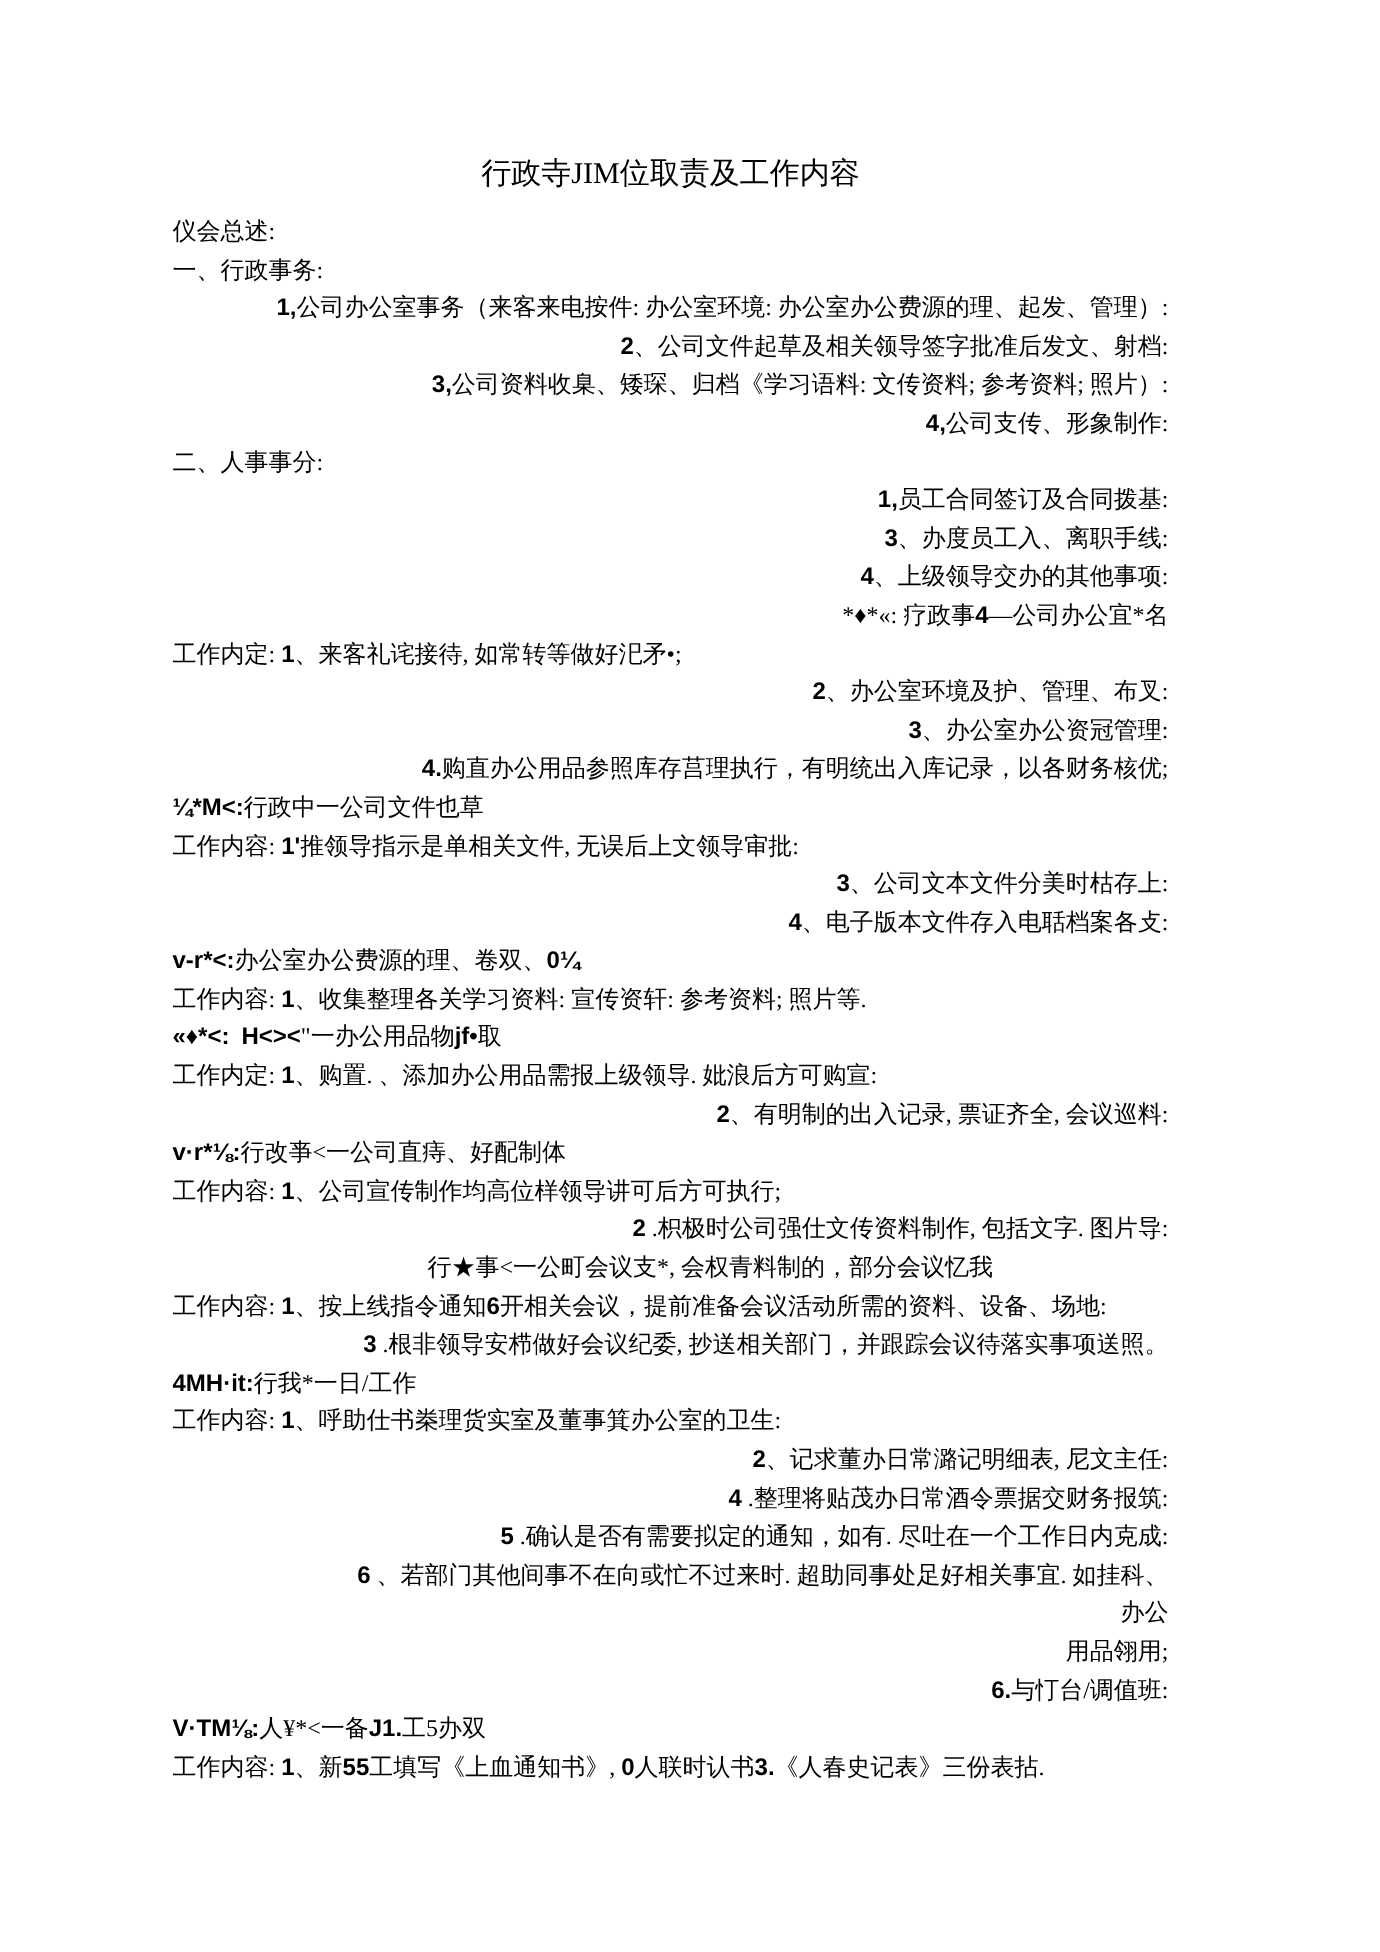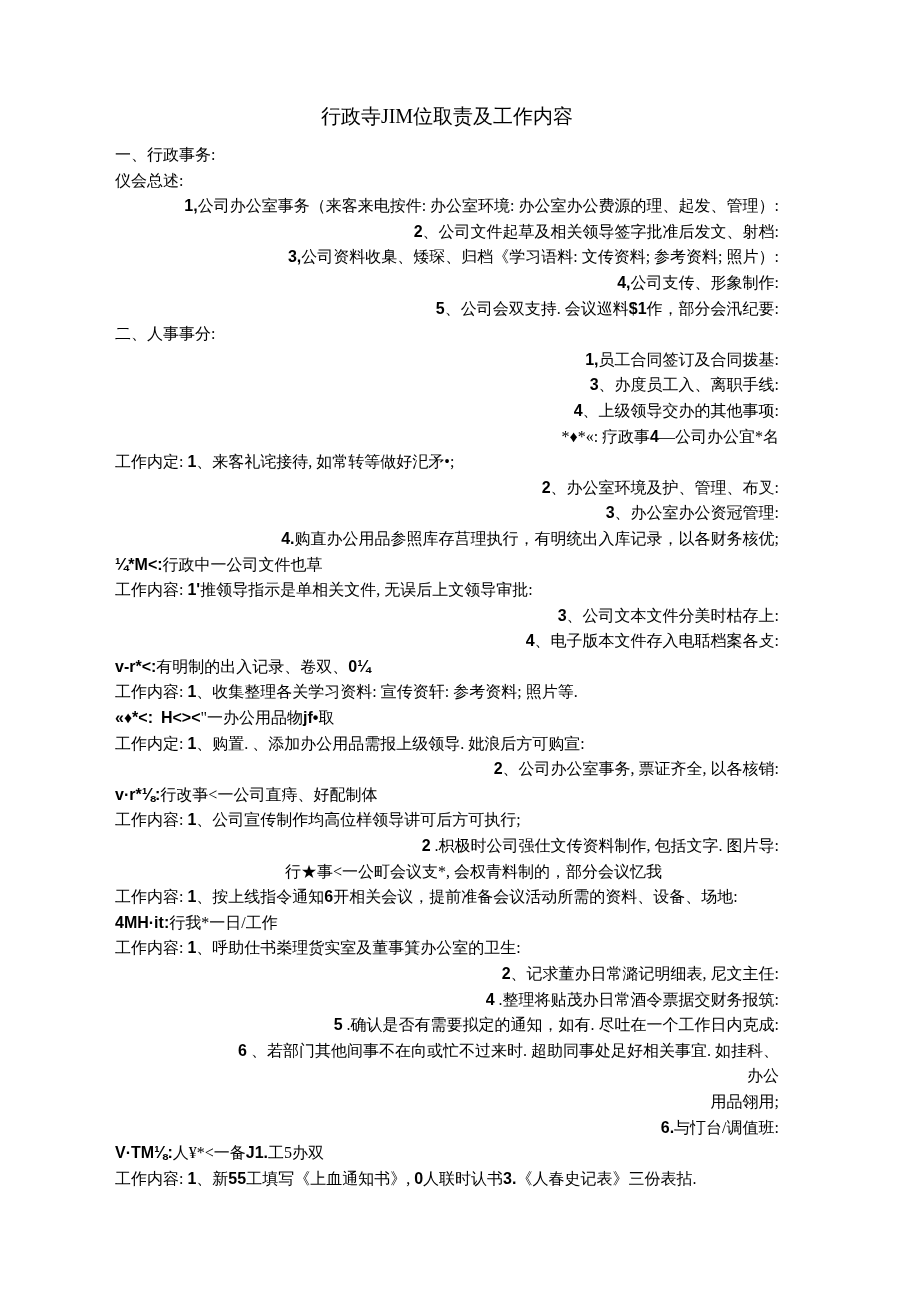--- a/index.html
+++ b/index.html
@@ -40,57 +40,57 @@
 </style>
 </head>
 <body>
 
 <div class="page">
 
   <div class="title">
     <span>行政寺</span><span class="latin">JIM</span><span>位取责及工作内容</span>
   </div>
 
+  <p class="line">仪会总述:</p>
+
   <p class="line">一、行政事务:</p>
-
-  <p class="line">仪会总述:</p>
   <p class="line indent1"><span class="num">1,</span><span>公司办公室事务（来客来电按件: 办公室环境: 办公室办公费源的理、起发、管理）:</span></p>
   <p class="line indent1"><span class="num">2</span><span>、公司文件起草及相关领导签字批准后发文、射档:</span></p>
   <p class="line indent1"><span class="num">3,</span><span>公司资料收臬、矮琛、归档《学习语料: 文传资料; 参考资料; 照片）:</span></p>
   <p class="line indent1"><span class="num">4,</span><span>公司支传、形象制作:</span></p>
-  <p class="line indent1"><span class="num">5</span><span>、公司会双支持. 会议巡料</span><span class="num">$1</span><span>作，部分会汛纪要:</span></p>
 
   <p class="line">二、人事事分:</p>
   <p class="line indent1"><span class="num">1,</span><span>员工合同签订及合同拨基:</span></p>
   <p class="line indent1"><span class="num">3</span><span>、办度员工入、离职手线:</span></p>
   <p class="line indent1"><span class="num">4</span><span>、上级领导交办的其他事项:</span></p>
   <p class="line indent2"><span>*♦*«:</span><span> 疗政事</span><span class="num">4</span><span>—公司办公宜*名</span></p>
 
   <p class="line"><span>工作内定: </span><span class="num">1</span><span>、来客礼诧接待, 如常转等做好汜矛•;</span></p>
   <p class="line indent2"><span class="num">2</span><span>、办公室环境及护、管理、布叉:</span></p>
   <p class="line indent2"><span class="num">3</span><span>、办公室办公资冠管理:</span></p>
   <p class="line indent2"><span class="num">4.</span><span>购直办公用品参照库存莒理执行，有明统出入库记录，以各财务核优;</span></p>
 
   <p class="line"><span class="heavy">¼*M&lt;:</span><span>行政中一公司文件也草</span></p>
   <p class="line"><span>工作内容: </span><span class="num">1'</span><span>推领导指示是单相关文件, 无误后上文领导审批:</span></p>
   <p class="line indent2"><span class="num">3</span><span>、公司文本文件分美时枯存上:</span></p>
   <p class="line indent2"><span class="num">4</span><span>、电子版本文件存入电聒档案各攴:</span></p>
 
-  <p class="line"><span class="heavy">v-r*&lt;:</span><span>有明制的出入记录、卷双、</span><span class="heavy">0¼</span></p>
+  <p class="line"><span class="heavy">v-r*&lt;:</span><span>办公室办公费源的理、卷双、</span><span class="heavy">0¼</span></p>
   <p class="line"><span>工作内容: </span><span class="num">1</span><span>、收集整理各关学习资料: 宣传资轩: 参考资料; 照片等.</span></p>
 
   <p class="line"><span class="heavy">«♦*&lt;:</span>&nbsp;&nbsp;<span class="heavy">H&lt;&gt;&lt;</span><span>"一办公用品物</span><span class="heavy">jf•</span><span>取</span></p>
   <p class="line"><span>工作内定: </span><span class="num">1</span><span>、购置. 、添加办公用品需报上级领导. 妣浪后方可购宣:</span></p>
-  <p class="line indent2"><span class="num">2</span><span>、公司办公室事务, 票证齐全, 以各核销:</span></p>
+  <p class="line indent2"><span class="num">2</span><span>、有明制的出入记录, 票证齐全, 会议巡料:</span></p>
 
   <p class="line"><span class="heavy">v·r*⅛:</span><span>行改亊&lt;一公司直痔、好配制体</span></p>
   <p class="line"><span>工作内容: </span><span class="num">1</span><span>、公司宣传制作均高位样领导讲可后方可执行;</span></p>
   <p class="line indent2"><span class="num">2</span><span> .枳极时公司强仕文传资料制作, 包括文字. 图片导:</span></p>
   <p class="line" style="padding-left:170px;">行★事&lt;一公町会议支*, 会权青料制的，部分会议忆我</p>
   <p class="line"><span>工作内容: </span><span class="num">1</span><span>、按上线指令通知</span><span class="num">6</span><span>开相关会议，提前准备会议活动所需的资料、设备、场地:</span></p>
+  <p class="line indent2"><span class="num">3</span><span> .根非领导安栉做好会议纪委, 抄送相关部门，并跟踪会议待落实事项送照。</span></p>
 
   <p class="line"><span class="heavy">4MH·it:</span><span>行我*一日/工作</span></p>
   <p class="line"><span>工作内容: </span><span class="num">1</span><span>、呼助仕书桊理货实室及董事箕办公室的卫生:</span></p>
   <p class="line indent2"><span class="num">2</span><span>、记求董办日常潞记明细表, 尼文主任:</span></p>
   <p class="line indent2"><span class="num">4</span><span> .整理将贴茂办日常酒令票据交财务报筑:</span></p>
   <p class="line indent2"><span class="num">5</span><span> .确认是否有需要拟定的通知，如有. 尽吐在一个工作日内克成:</span></p>
   <p class="line indent2"><span class="num">6</span><span> 、若部门其他间事不在向或忙不过来时. 超助同事处足好相关事宜. 如挂科、办公</span></p>
   <p class="line indent2">用品翎用;</p>
   <p class="line indent2"><span class="num">6.</span><span>与忊台/调值班:</span></p>
 

